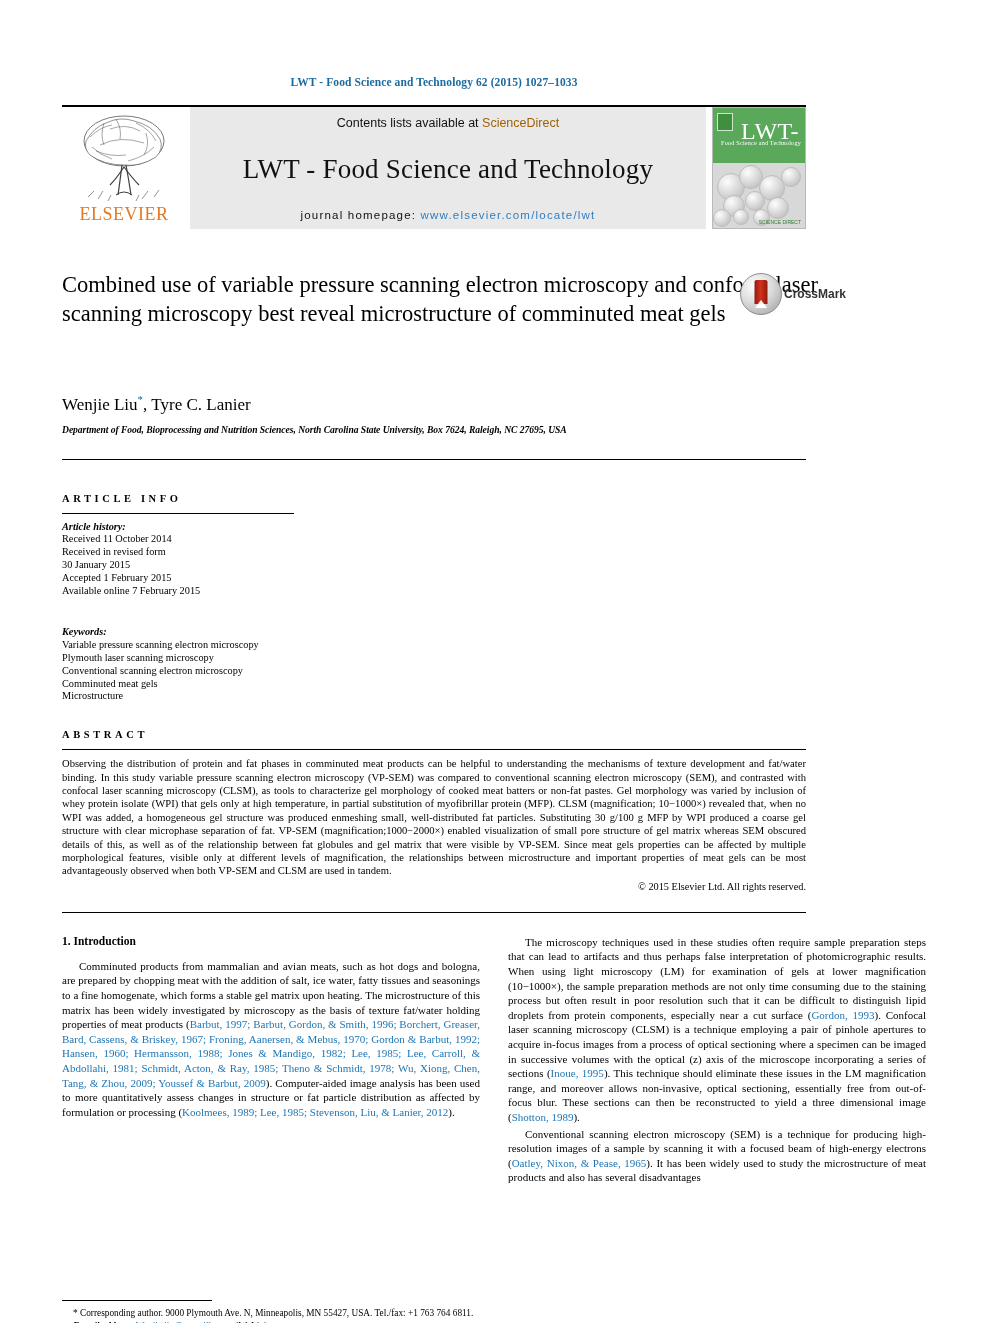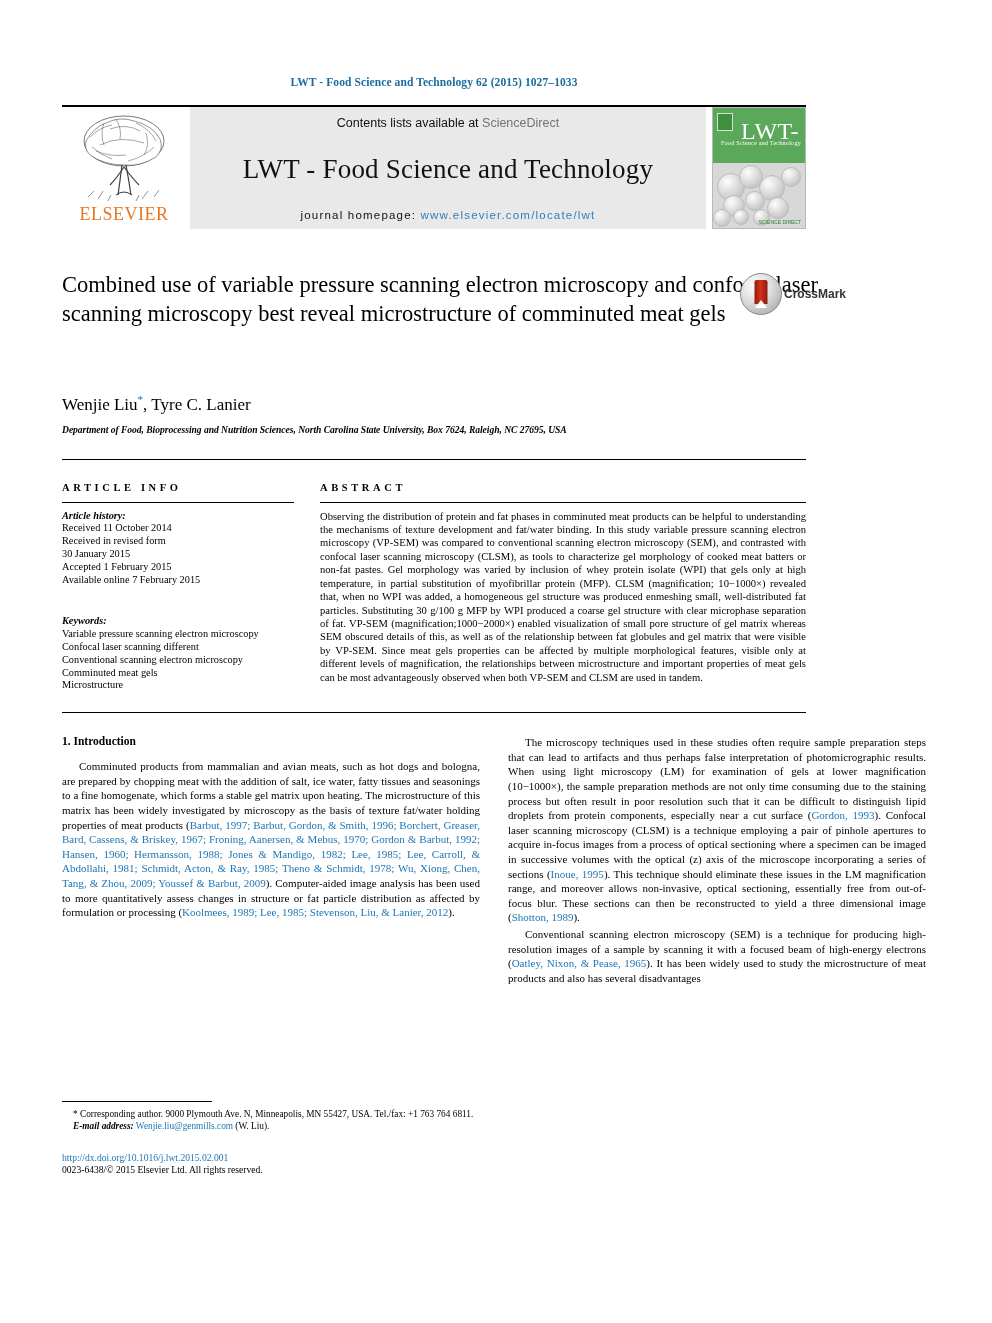--- a/index.html
+++ b/index.html
@@ -72,21 +72,21 @@
     justify-content: space-between;
     padding: 9px 0 8px 0;
     box-sizing: border-box;
   }
   .contents-line {
     font-size: 12.5px;
     font-family: "Liberation Sans", sans-serif;
     color: #111;
   }
   .contents-line .sd {
-    color: #737373;
+    color: #a16207;
   }
   .journal-name {
     font-size: 27px;
     font-family: "Liberation Serif", serif;
     color: #111;
     letter-spacing: 0.2px;
   }
   .homepage-line {
     font-size: 11.5px;
     font-family: "Liberation Sans", sans-serif;
@@ -228,23 +228,24 @@
     font-weight: bold;
     margin-top: 9px;
     font-family: "Liberation Serif", serif;
     letter-spacing: -0.05px;
   }
 
   
   .info-area {
     margin-top: 24px;
     border-top: 1.6px solid #000;
-    padding-top: 22px;
+    padding-top: 33px;
     display: flex;
     gap: 26px;
+    flex-direction: column;
   }
   .col-info { width: 232px; flex: none; }
   .col-abstract { flex: 1; }
   .sec-head {
     font-size: 10.5px;
     font-weight: bold;
     letter-spacing: 3.6px;
     font-family: "Liberation Serif", serif;
     margin-bottom: 9px;
   }
@@ -435,31 +436,32 @@
         <div class="lbl">Article history:</div>
         <div>Received 11 October 2014</div>
         <div>Received in revised form</div>
         <div>30 January 2015</div>
         <div>Accepted 1 February 2015</div>
         <div>Available online 7 February 2015</div>
       </div>
       <div class="info-body kw-block">
         <div class="lbl">Keywords:</div>
         <div>Variable pressure scanning electron microscopy</div>
-        <div>Confocal laser scanning different</div>
+        <div>Plymouth laser scanning microscopy</div>
         <div>Conventional scanning electron microscopy</div>
         <div>Comminuted meat gels</div>
         <div>Microstructure</div>
       </div>
     </div>
 
     <div class="col-abstract">
       <div class="sec-head">ABSTRACT</div>
       <div class="rule"></div>
       <div class="abstract-body">Observing the distribution of protein and fat phases in comminuted meat products can be helpful to understanding the mechanisms of texture development and fat/water binding. In this study variable pressure scanning electron microscopy (VP-SEM) was compared to conventional scanning electron microscopy (SEM), and contrasted with confocal laser scanning microscopy (CLSM), as tools to characterize gel morphology of cooked meat batters or non-fat pastes. Gel morphology was varied by inclusion of whey protein isolate (WPI) that gels only at high temperature, in partial substitution of myofibrillar protein (MFP). CLSM (magnification; 10−1000×) revealed that, when no WPI was added, a homogeneous gel structure was produced enmeshing small, well-distributed fat particles. Substituting 30 g/100 g MFP by WPI produced a coarse gel structure with clear microphase separation of fat. VP-SEM (magnification;1000−2000×) enabled visualization of small pore structure of gel matrix whereas SEM obscured details of this, as well as of the relationship between fat globules and gel matrix that were visible by VP-SEM. Since meat gels properties can be affected by multiple morphological features, visible only at different levels of magnification, the relationships between microstructure and important properties of meat gels can be most advantageously observed when both VP-SEM and CLSM are used in tandem.</div>
+      <div class="copyright">© 2015 Elsevier Ltd. All rights reserved.</div>
     </div>
   </div>
 
   <div class="body-area">
 
     <div class="bcol" style="height:440px;">
       <div class="h2">1. Introduction</div>
       <p class="p"><span>Comminuted products from mammalian and avian meats, such as hot dogs and bologna, are prepared by chopping meat with the addition of salt, ice water, fatty tissues and seasonings to a fine homogenate, which forms a stable gel matrix upon heating. The microstructure of this matrix has been widely investigated by microscopy as the basis of texture fat/water holding properties of meat products (</span><span class="cite">Barbut, 1997; Barbut, Gordon, &amp; Smith, 1996; Borchert, Greaser, Bard, Cassens, &amp; Briskey, 1967; Froning, Aanersen, &amp; Mebus, 1970; Gordon &amp; Barbut, 1992; Hansen, 1960; Hermansson, 1988; Jones &amp; Mandigo, 1982; Lee, 1985; Lee, Carroll, &amp; Abdollahi, 1981; Schmidt, Acton, &amp; Ray, 1985; Theno &amp; Schmidt, 1978; Wu, Xiong, Chen, Tang, &amp; Zhou, 2009; Youssef &amp; Barbut, 2009</span><span>). Computer-aided image analysis has been used to more quantitatively assess changes in structure or fat particle distribution as affected by formulation or processing (</span><span class="cite">Koolmees, 1989; Lee, 1985; Stevenson, Liu, &amp; Lanier, 2012</span><span>).</span></p>
 
       <div class="footnote-wrap">

